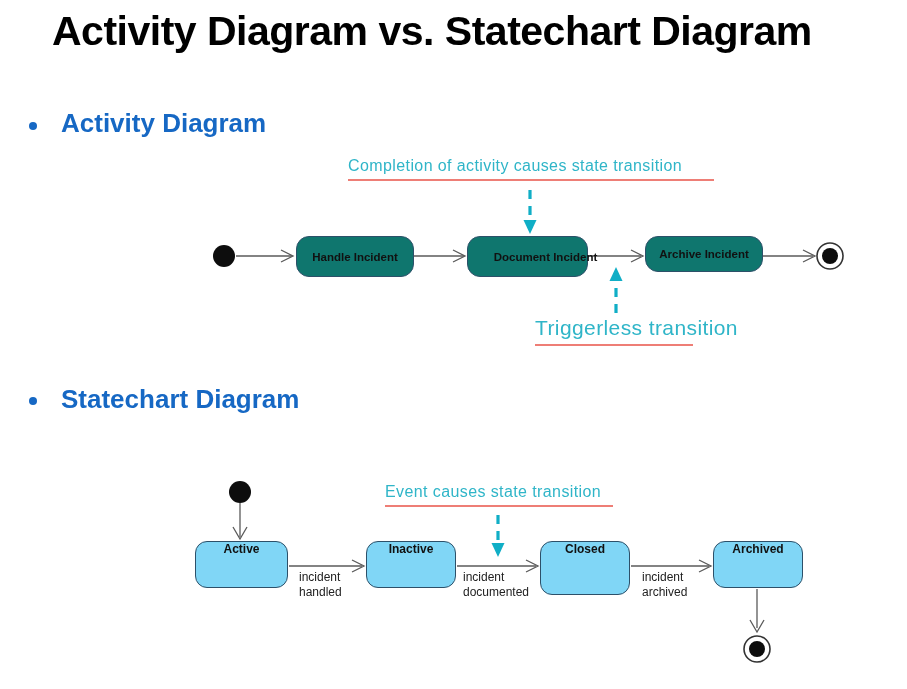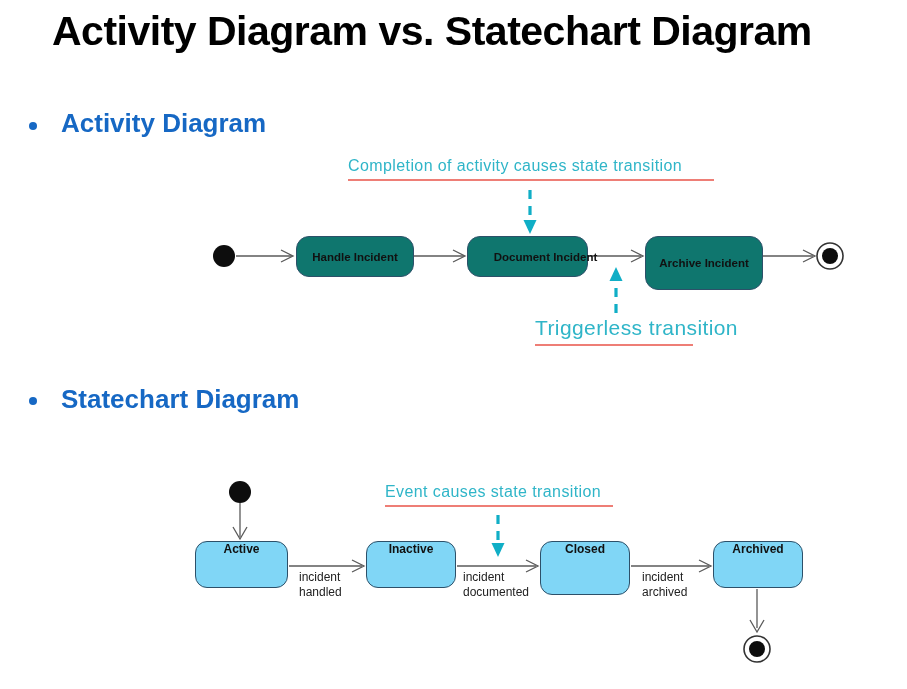--- a/index.html
+++ b/index.html
@@ -97,21 +97,21 @@
     </g>
 
     <g>
       <line x1="498" y1="515" x2="498" y2="543" stroke="#10aec6" stroke-width="3.2" stroke-dasharray="9 7"></line>
       <path d="M498 557 L491.5 543 L504.5 543 Z" fill="#10aec6"></path>
     </g>
   </svg>
 
   <div class="uml-node" style="left:296px; top:236px; width:118px; height:41px;">Handle Incident</div>
   <div class="uml-node" style="left:467px; top:236px; width:121px; height:41px;padding-left:36px;">Document Incident</div>
-  <div class="uml-node" style="left:645px; top:236px; width:118px; height:54px;">Archive Incident</div>
+  <div class="uml-node" style="left:645px; top:236px; width:118px; height:36px;">Archive Incident</div>
 
   <div class="annotation" style="left:348px; top:157px; width:366px;">Completion of activity causes state transition</div>
   <div class="annotation small" style="left:535px; top:316px; width:158px;">Triggerless transition</div>
 
   <div class="uml-state" style="left:195px; top:541px; width:93px; height:47px;">Active</div>
   <div class="uml-state" style="left:366px; top:541px; width:90px; height:47px;">Inactive</div>
   <div class="uml-state" style="left:540px; top:541px; width:90px; height:54px;">Closed</div>
   <div class="uml-state" style="left:713px; top:541px; width:90px; height:47px;">Archived</div>
 
   <div class="trans-label" style="left:299px; top:570px;">incident

